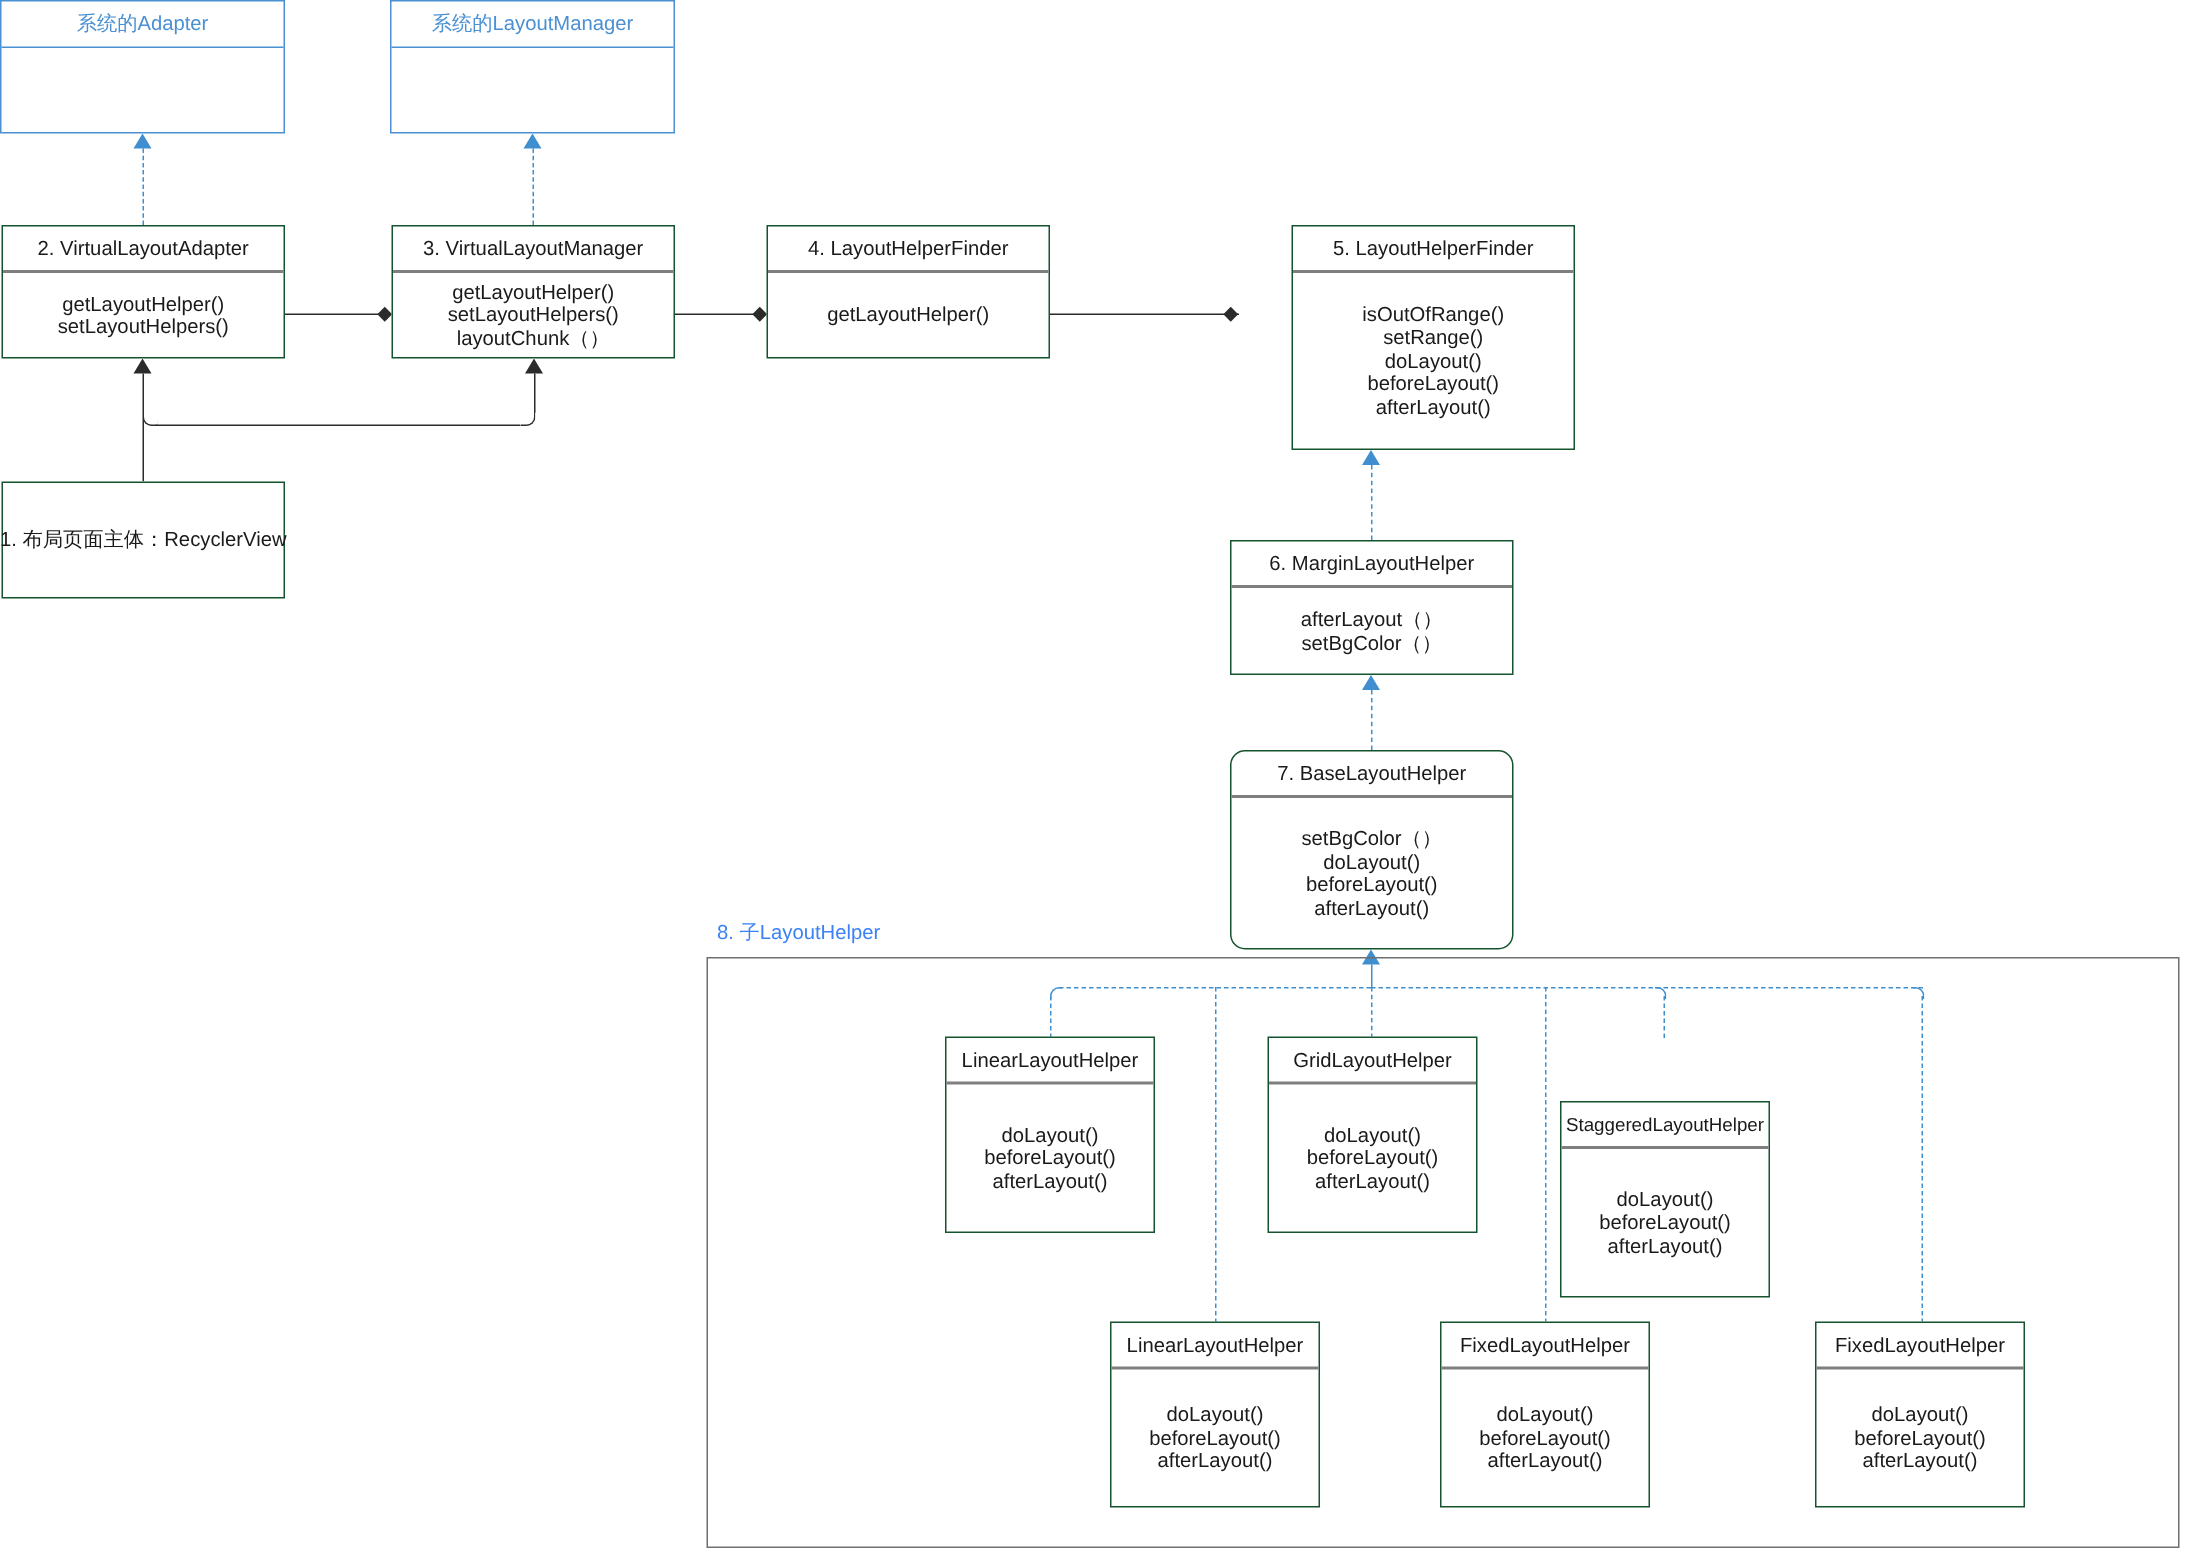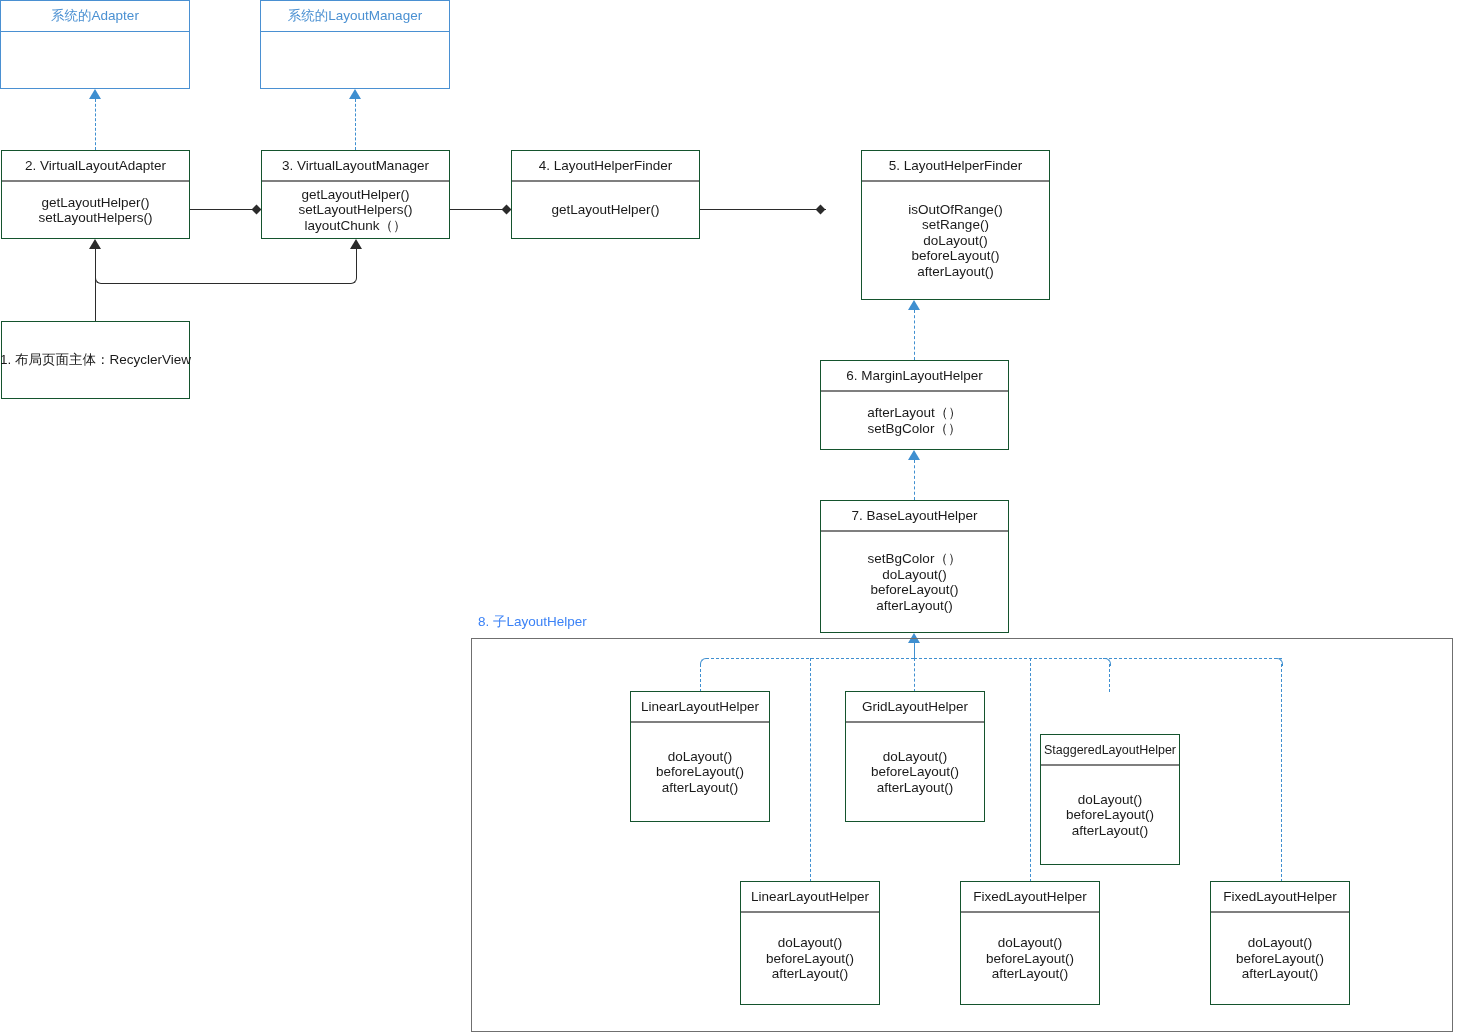--- a/index.html
+++ b/index.html
@@ -242,21 +242,21 @@
   </div>
 
   <div class="uml" style="left:820px;top:360px;width:189px;height:90px;">
     <div class="hdr">6. MarginLayoutHelper</div>
     <div class="body">
       <div class="m">afterLayout（）</div>
       <div class="m">setBgColor（）</div>
     </div>
   </div>
 
-  <div class="uml" style="left:820px;top:500px;width:189px;height:133px;">
+  <div class="uml" style="left:820px;top:500px;width:189px;height:133px;border-radius:10px;">
     <div class="hdr">7. BaseLayoutHelper</div>
     <div class="body">
       <div class="m">setBgColor（）</div>
       <div class="m">doLayout()</div>
       <div class="m">beforeLayout()</div>
       <div class="m">afterLayout()</div>
     </div>
   </div>
 
   <div class="uml" style="left:630px;top:691px;width:140px;height:131px;">

